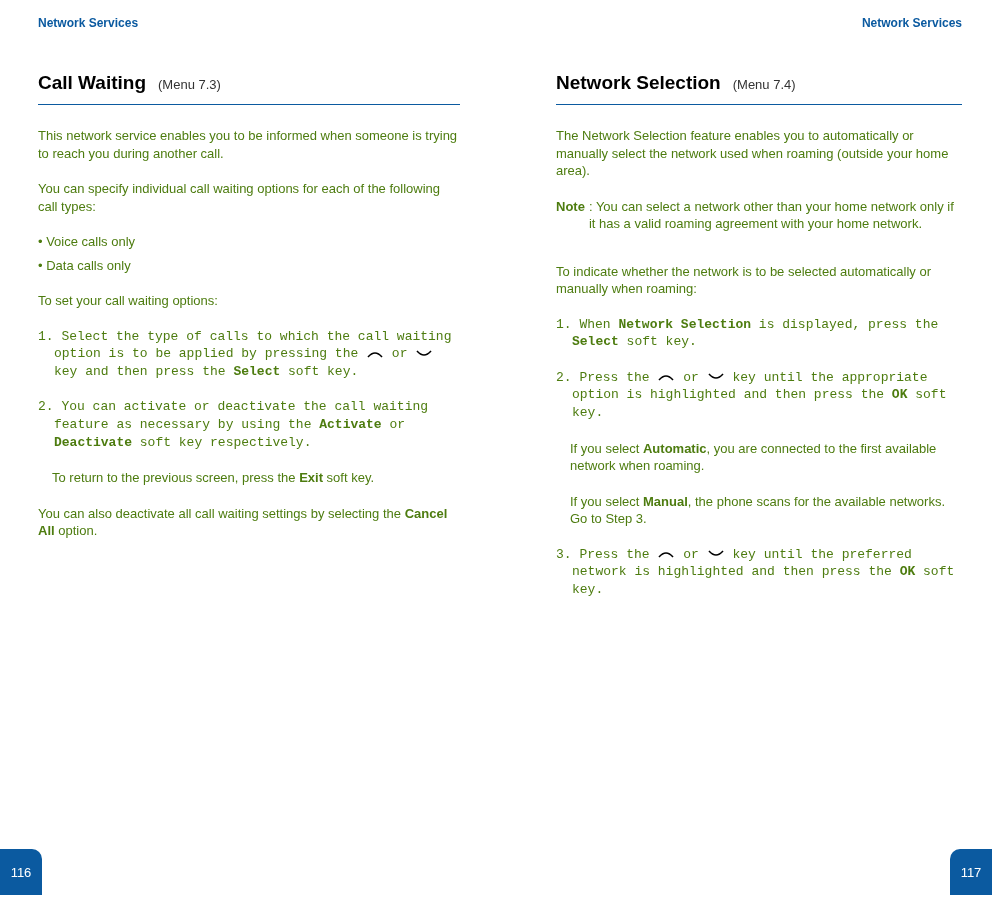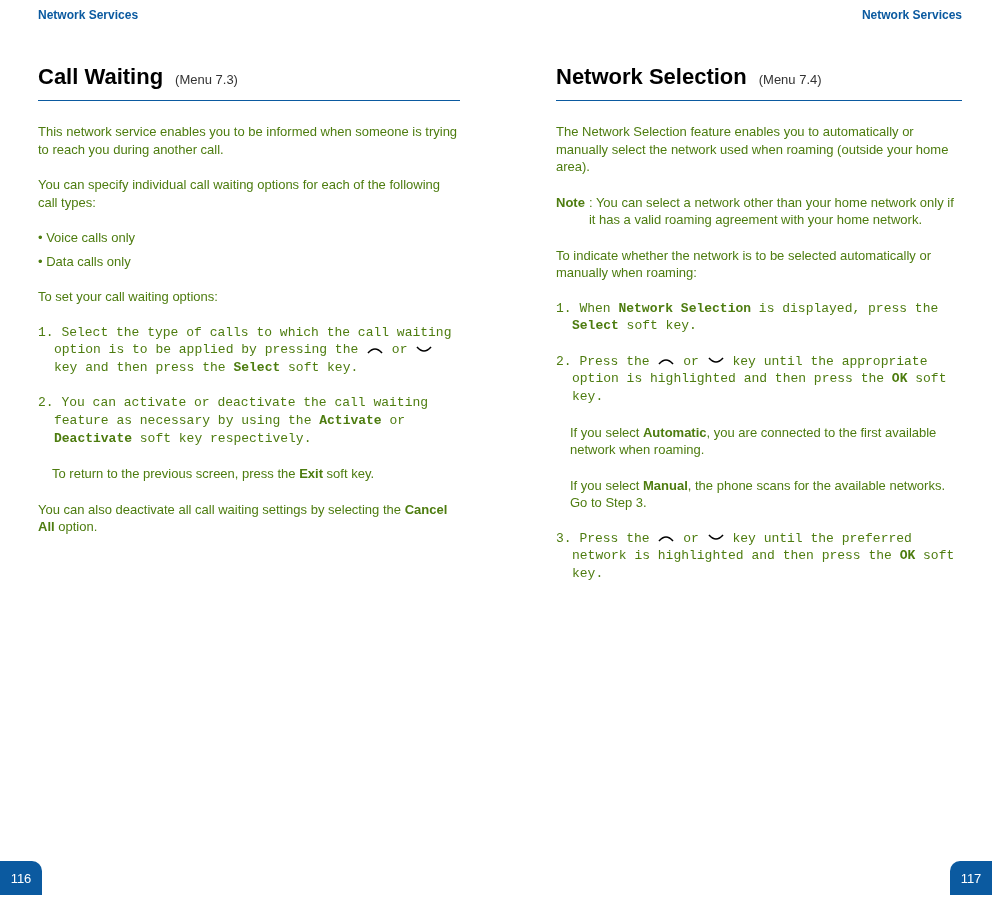--- a/index.html
+++ b/index.html
@@ -1,36 +1,36 @@
 <!DOCTYPE html>
 <html><head>
 <meta charset="utf-8">
 <style>
   * { box-sizing: border-box; margin: 0; padding: 0; }
   html, body { width: 996px; height: 909px; background: #fff; font-family: Verdana, Geneva, sans-serif; color: #222; }
   .spread { display: flex; width: 996px; height: 909px; }
-  .page { width: 498px; height: 909px; position: relative; padding: 6px 38px 0 38px; }
+  .page { width: 498px; height: 909px; position: relative; padding: 14px 38px 0 38px; }
   .page-right { padding-left: 58px; padding-right: 34px; }
   .running-head { font-size: 12px; font-weight: bold; color: #0b5aa0; margin-bottom: 42px; margin-top: 2px; }
   .page-right .running-head { text-align: right; }
   .section-title-row { display: flex; align-items: baseline; gap: 12px; border-bottom: 1px solid #0b5aa0; padding-bottom: 10px; margin-bottom: 22px; }
-  .section-title { font-size: 22px; font-weight: bold; color: #000; }
+  .section-title { font-size: 19px; font-weight: bold; color: #000; }
   .menu-ref { font-size: 13px; color: #333; }
   .body { font-size: 13px; line-height: 1.35; color: #4d7c0f; }
   .body p { margin-bottom: 18px; }
   .bullets { margin-bottom: 18px; }
   .bullets div { margin-bottom: 6px; }
   .step { margin-bottom: 18px; }
   .step-sub { margin: 0 0 18px 14px; }
-  .note-row { margin-bottom: 18px; display: flex; }
+  .note-row { margin-bottom: 30px; display: flex; }
   .note-label { font-weight: bold; white-space: nowrap; }
   .note-text { padding-left: 4px; }
   .arc { display: inline-block; width: 18px; height: 10px; vertical-align: middle; }
   .b { font-weight: bold; }
-  .page-num-tab { position: absolute; bottom: 14px; width: 42px; height: 34px; background: #0b5aa0; color: #fff; font-size: 13px; display: flex; align-items: center; justify-content: center; }
+  .page-num-tab { position: absolute; bottom: 14px; width: 42px; height: 46px; background: #0b5aa0; color: #fff; font-size: 13px; display: flex; align-items: center; justify-content: center; }
   .tab-left { left: 0; border-top-right-radius: 10px; }
   .tab-right { right: 4px; border-top-left-radius: 10px; }
   .indent { padding-left: 16px; text-indent: -16px; font-family: Liberation Mono, monospace; }
 </style>
 </head>
 <body>
 
 <div class="spread">
 
   <div class="page">

